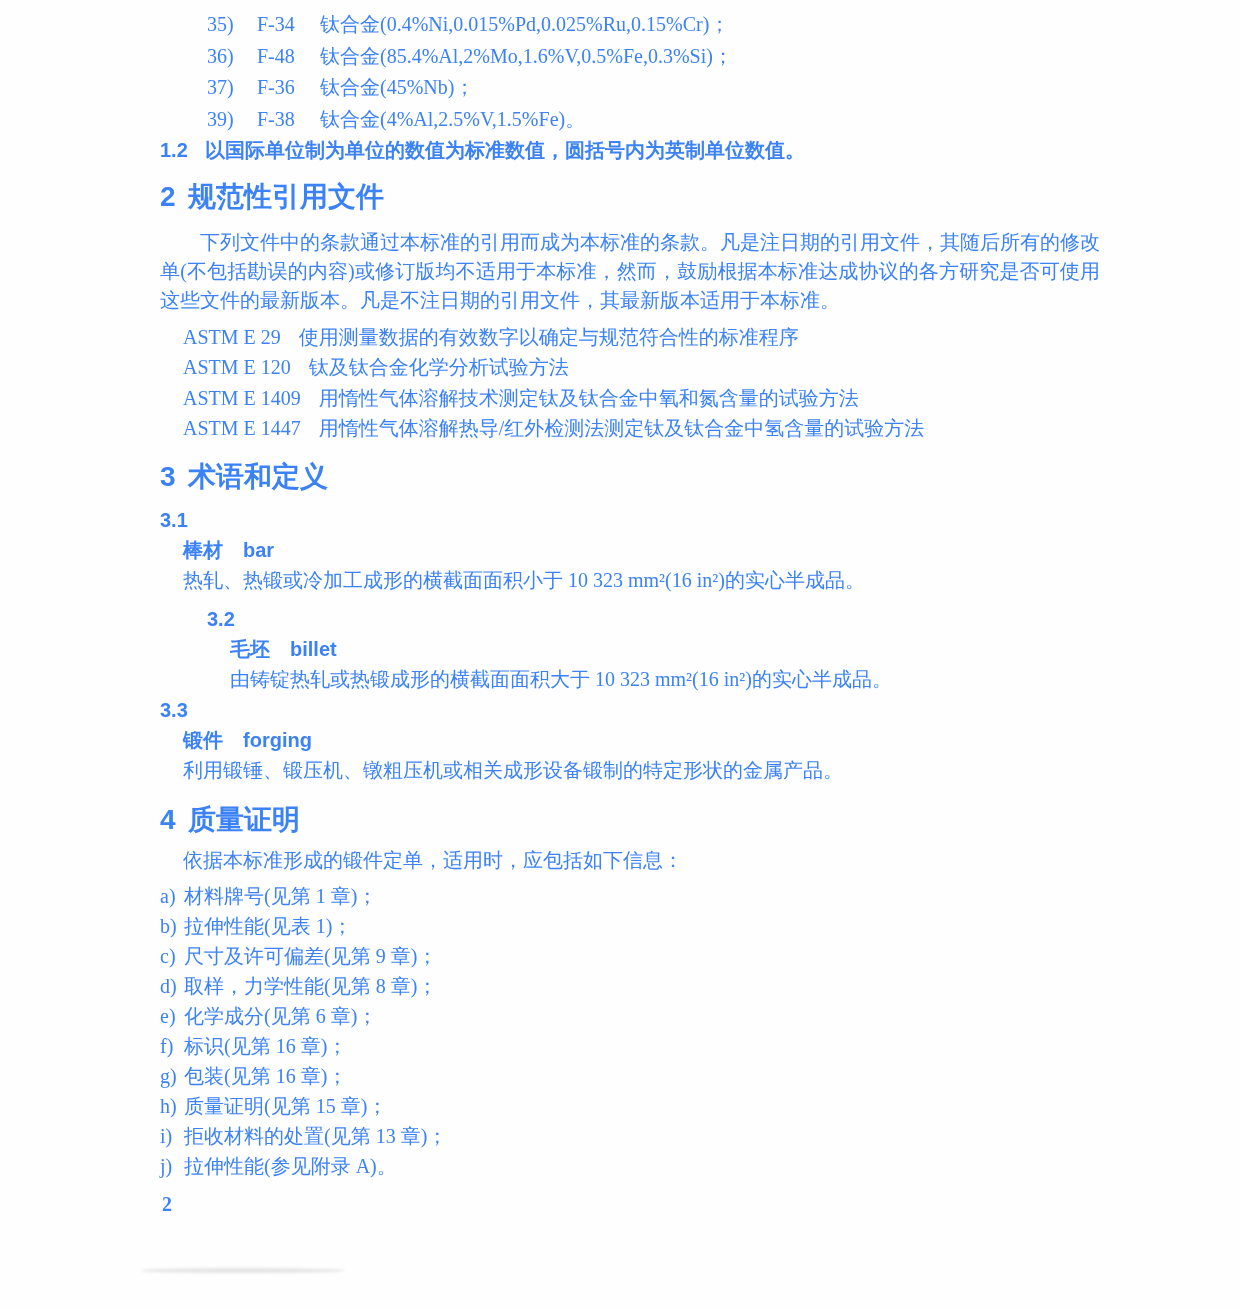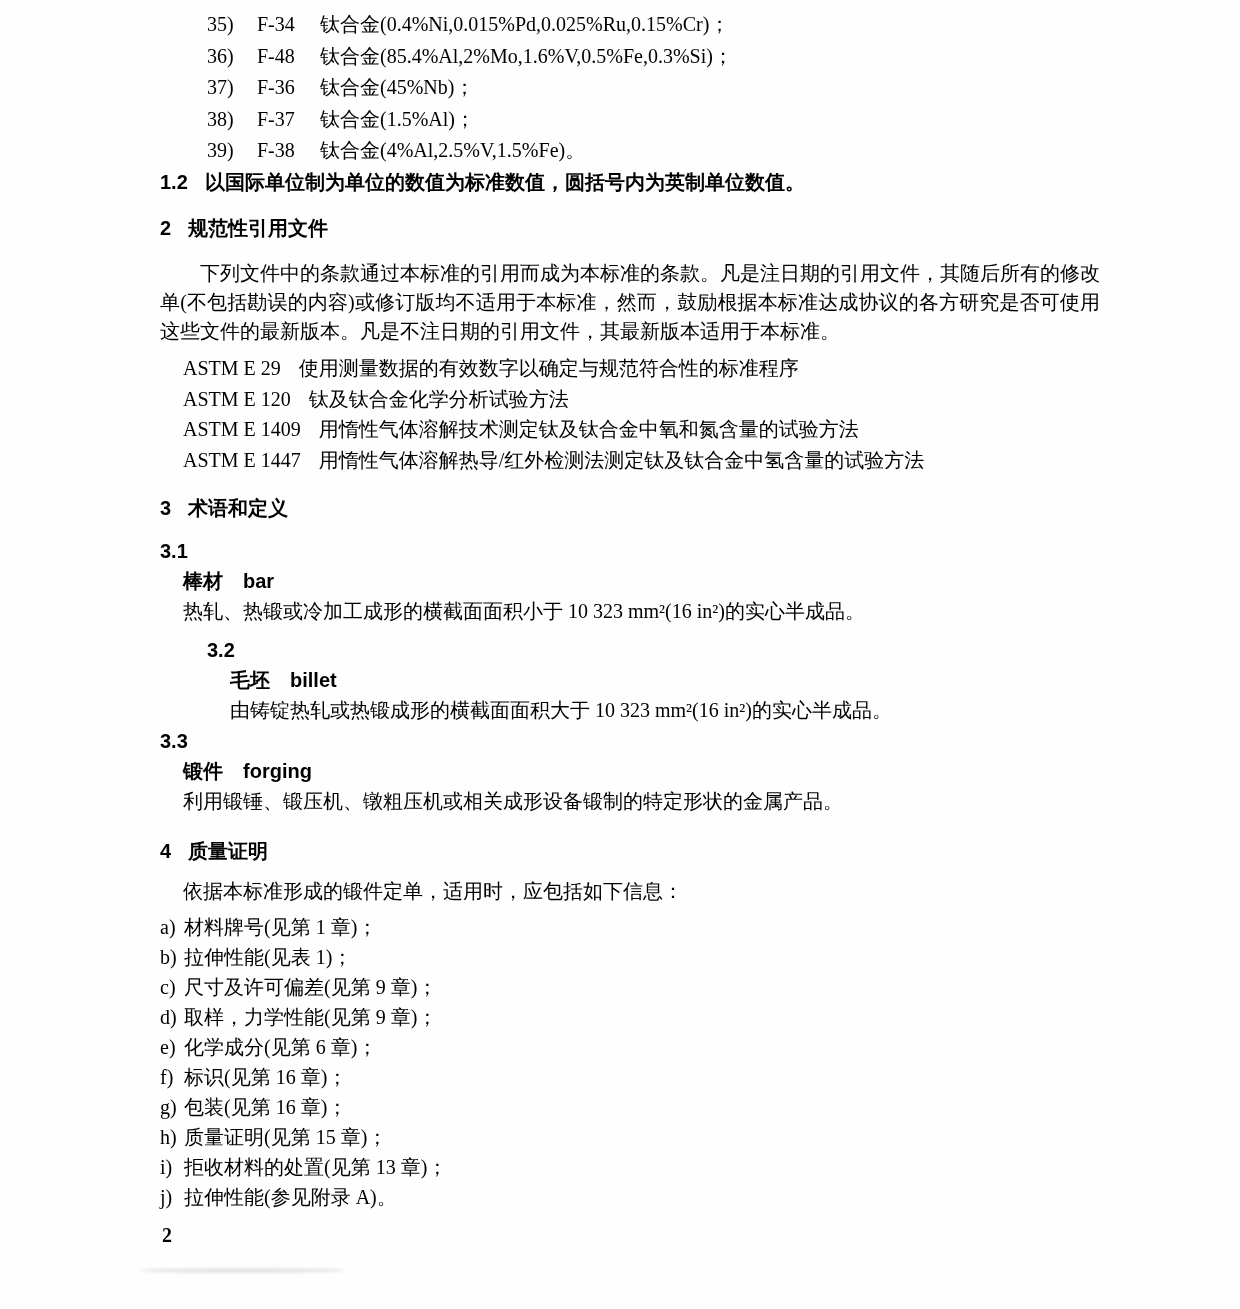--- a/index.html
+++ b/index.html
@@ -2,41 +2,41 @@
 <html><head>
 <meta charset="utf-8">
 <style>
   * { margin: 0; padding: 0; box-sizing: border-box; }
   html, body { background: #ffffff; }
   .page {
     position: relative;
     width: 1240px;
     height: 1309px;
     background: #fefefe;
-    color: #000000;
+    color: #3b82f6;
     font-family: "Liberation Serif", "DejaVu Serif", serif;
     font-size: 20px;
     padding: 5px 140px 0 160px;
     overflow: hidden;
   }
   
   .hei {
     font-family: "Liberation Sans", "DejaVu Sans", sans-serif;
     font-weight: bold;
   }
   
   .alloy-list { padding-top: 4px; }
   .alloy-row { line-height: 31.5px; margin-left: 47px; white-space: nowrap; }
   .alloy-row .num   { display: inline-block; width: 50px; }
   .alloy-row .grade { display: inline-block; width: 63px; }
   
   .clause { line-height: 31.5px; white-space: nowrap; }
   .clause .cnum { display: inline-block; width: 45px; }
   
-  .sec-head { font-size: 20px; line-height: 32px; }
+  .sec-head { font-size: 28px; line-height: 32px; }
   .sec-head .hnum { display: inline-block; width: 18px; margin-right: 10px; }
   .sec-head-2 { margin-top: 14px; }
   .sec-head-3 { margin-top: 17px; }
   .sec-head-4 { margin-top: 19px; }
   
   .para {
     margin-top: 15px;
     line-height: 29px;
     text-indent: 40px;
     text-align: justify;
@@ -80,23 +80,20 @@
 
   <div class="alloy-list">
     <div class="alloy-row">
       <span class="num">35)</span><span class="grade">F-34</span><span class="desc">钛合金(0.4%Ni,0.015%Pd,0.025%Ru,0.15%Cr)；</span>
     </div>
     <div class="alloy-row">
       <span class="num">36)</span><span class="grade">F-48</span><span class="desc">钛合金(85.4%Al,2%Mo,1.6%V,0.5%Fe,0.3%Si)；</span>
     </div>
     <div class="alloy-row">
       <span class="num">37)</span><span class="grade">F-36</span><span class="desc">钛合金(45%Nb)；</span>
-    </div>
-    <div class="alloy-row">
-      <span class="num">38)</span><span class="grade">F-37</span><span class="desc">钛合金(1.5%Al)；</span>
     </div>
     <div class="alloy-row">
       <span class="num">39)</span><span class="grade">F-38</span><span class="desc">钛合金(4%Al,2.5%V,1.5%Fe)。</span>
     </div>
   </div>
 
   <div class="clause hei">
     <span class="cnum">1.2</span><span>以国际单位制为单位的数值为标准数值，圆括号内为英制单位数值。</span>
   </div>
 
@@ -155,21 +152,21 @@
     <div class="p-row">
       <span class="letter">a)</span><span>材料牌号(见第 1 章)；</span>
     </div>
     <div class="p-row">
       <span class="letter">b)</span><span>拉伸性能(见表 1)；</span>
     </div>
     <div class="p-row">
       <span class="letter">c)</span><span>尺寸及许可偏差(见第 9 章)；</span>
     </div>
     <div class="p-row">
-      <span class="letter">d)</span><span>取样，力学性能(见第 9 章)；</span>
+      <span class="letter">d)</span><span>取样，力学性能(见第 8 章)；</span>
     </div>
     <div class="p-row">
       <span class="letter">e)</span><span>化学成分(见第 6 章)；</span>
     </div>
     <div class="p-row">
       <span class="letter">f)</span><span>标识(见第 16 章)；</span>
     </div>
     <div class="p-row">
       <span class="letter">g)</span><span>包装(见第 16 章)；</span>
     </div>

